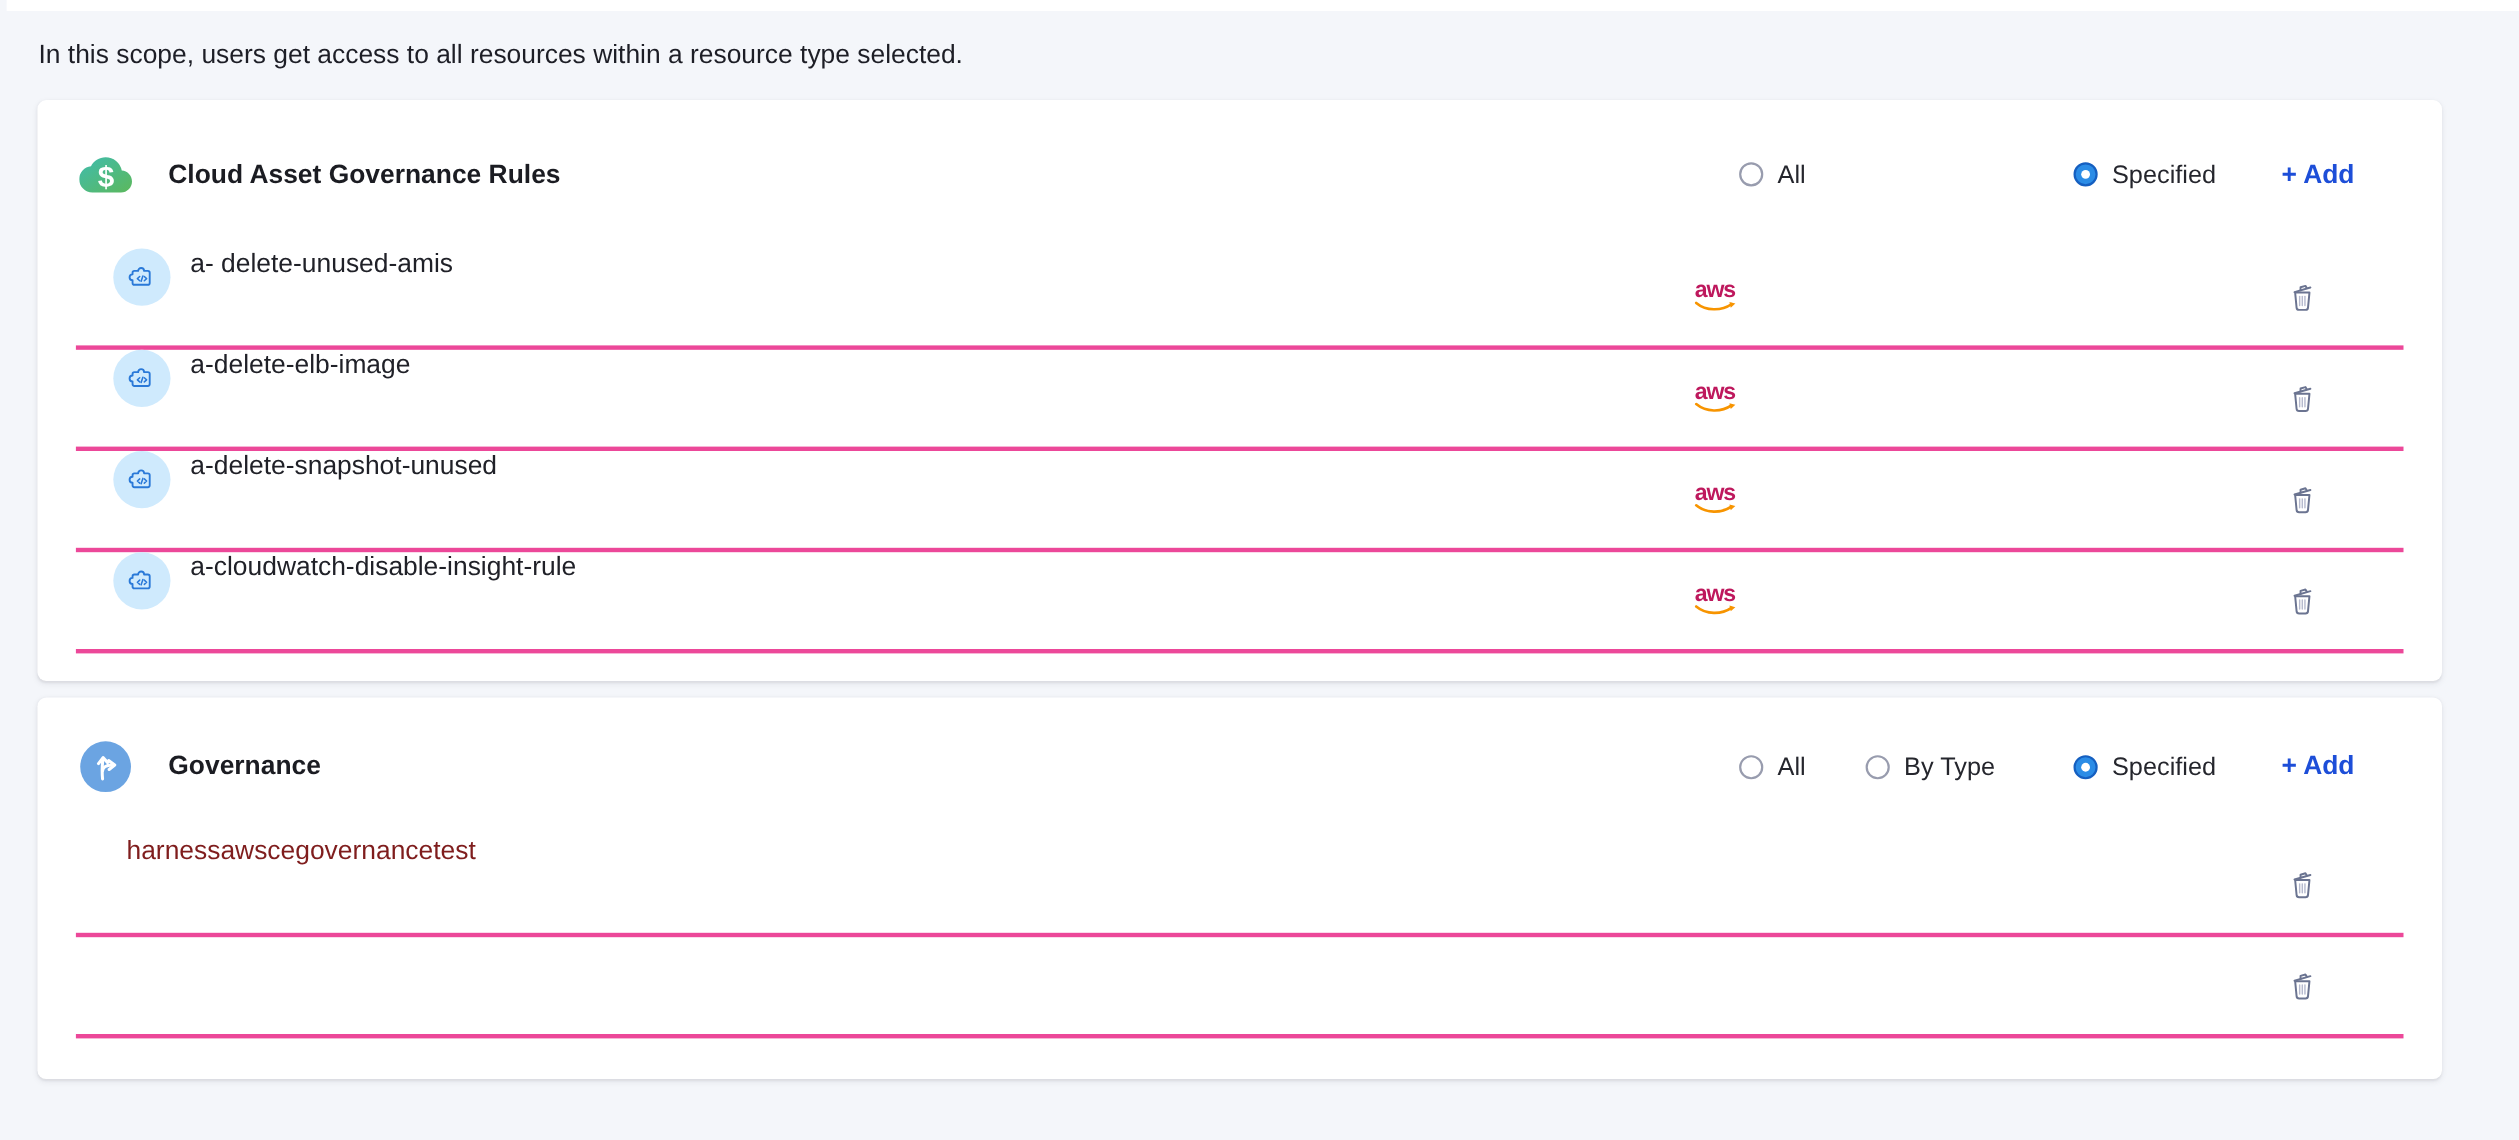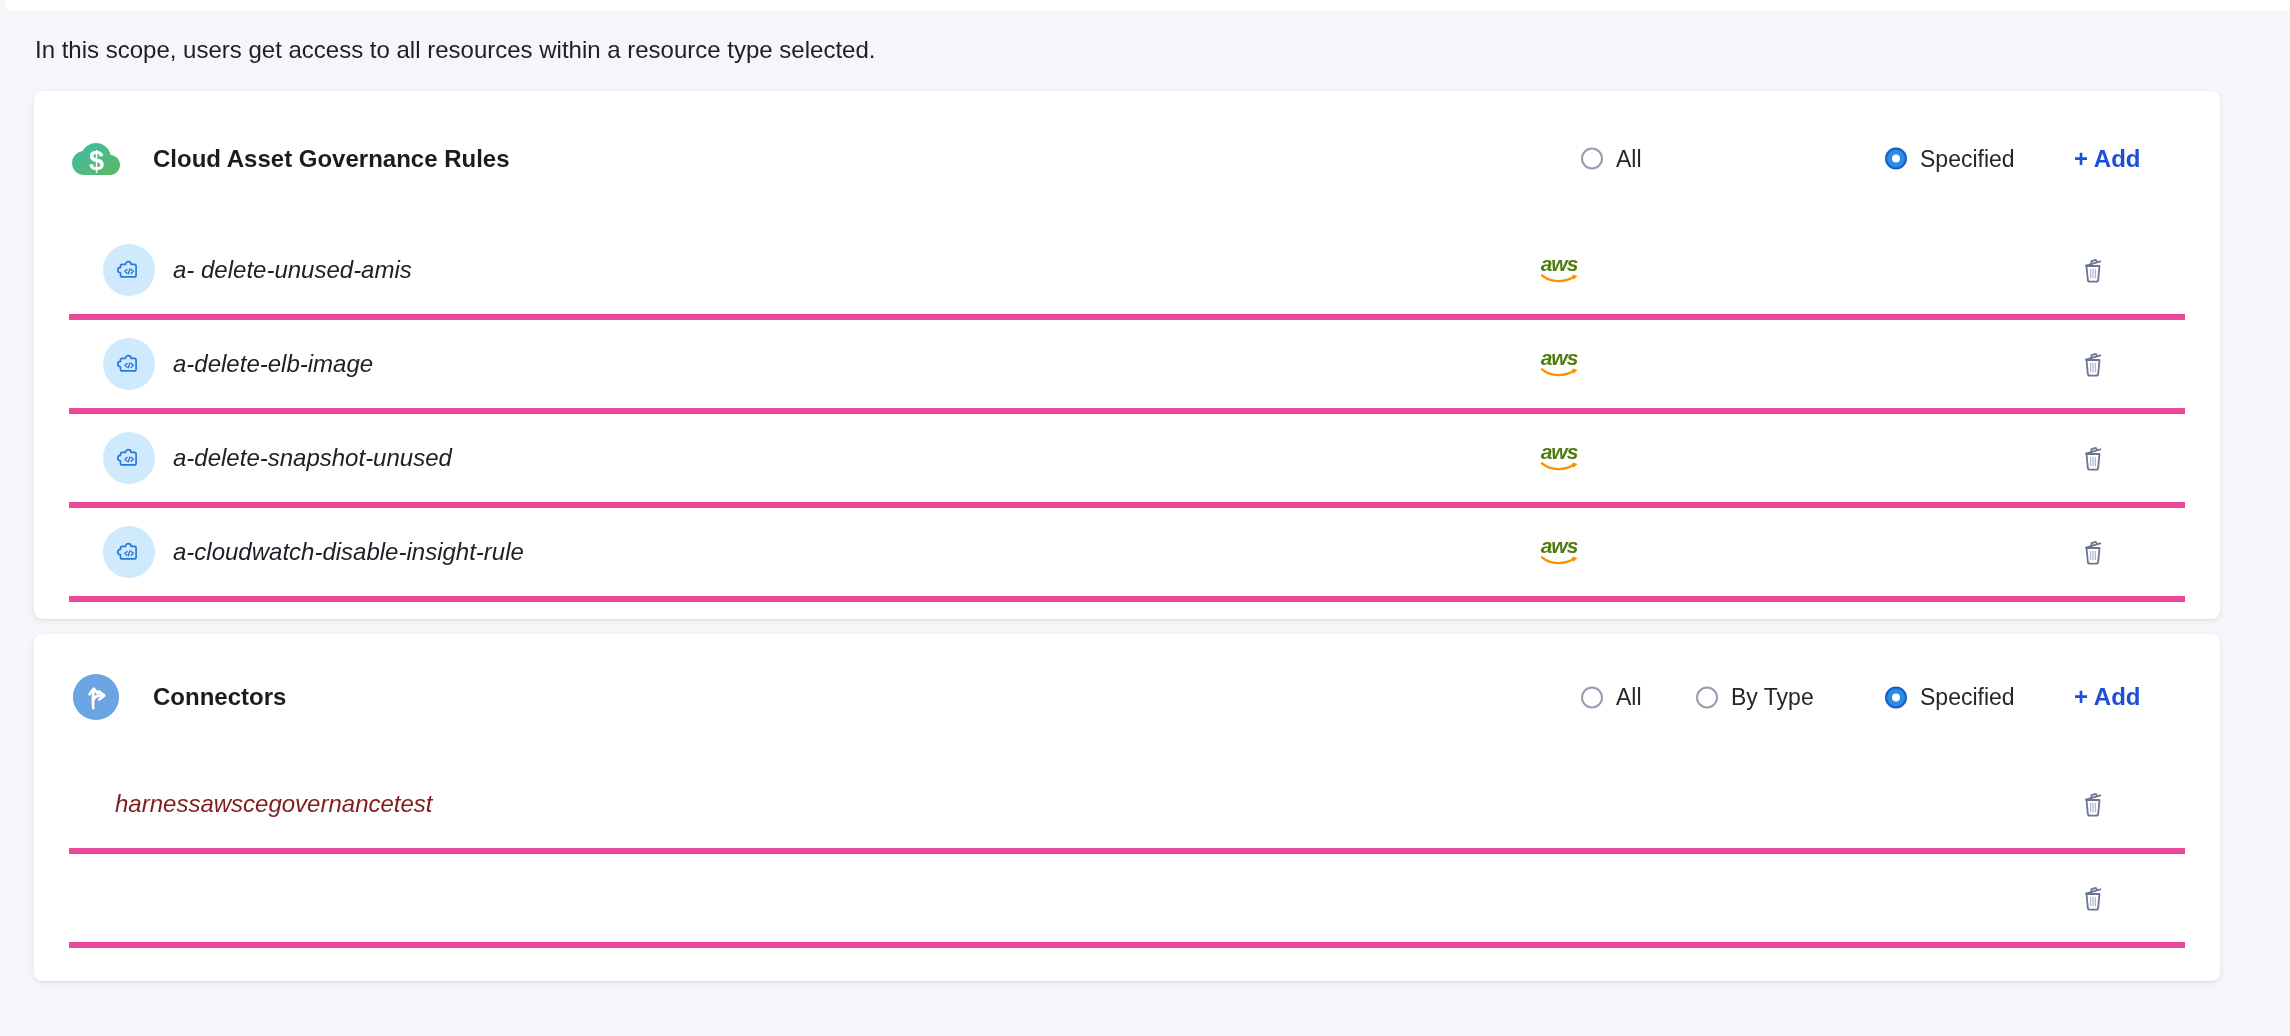--- a/index.html
+++ b/index.html
@@ -36,30 +36,30 @@
   .option.specified { left:1851px;text-align:center; }
   .radio { width:22px; height:22px; border-radius:50%; box-sizing:border-box; background:#fff; border:2px solid #989cae; flex:none; }
   .radio.selected { background:#2b8ce6; border:2px solid #155fc0; position:relative; }
   .radio.selected::after { content:""; position:absolute; width:8px; height:8px; background:#fff; border-radius:50%; top:50%; left:50%; transform:translate(-50%,-50%); }
   .option-label { font-size:23px; color:#25262d; }
 
   .add-btn { position:absolute; left:2040px; top:50%; transform:translateY(-50%);
              color:#1d4ed8; font-weight:700; font-size:24px; cursor:pointer; }
 
   .rows { margin:0 35px; }
-  .row { position:relative; display:flex; align-items:center; height:88px; border-bottom:6px solid #ec4899;font-style:italic; }
+  .row { position:relative; display:flex; height:88px; border-bottom:4px solid #ec4899; }
 
   .rule-icon-wrap { width:52px; height:52px; border-radius:50%; background:#cfeafd;
                     display:flex; align-items:center; justify-content:center; margin-left:34px; flex:none; }
   .rule-name { margin-left:18px; font-size:24px; color:#202128; }
 
   .connector-name { padding-left:46px; font-size:24px; color:#7f1d1d; }
 
   .aws-badge { position:absolute; left:1468px; top:50%; transform:translateY(-52%); width:44px; text-align:center; }
-  .aws-text { font-size:21px; font-weight:700; color:#4d7c0f; letter-spacing:-1px; line-height:1; }
+  .aws-text { font-size:21px; font-weight:700; color:#be185d; letter-spacing:-1px; line-height:1; }
   .aws-swoosh { display:block; margin:-1px auto 0; }
 
   .trash-btn { position:absolute; left:2008px; top:50%; transform:translateY(-50%);
                width:32px; height:32px; cursor:pointer; }
 </style>
 </head>
 <body>
 
 <div class="top-strip"></div>
 
@@ -234,21 +234,21 @@
       <svg width="48" height="48" viewBox="0 0 52 52">
         <circle cx="26" cy="26" r="25" fill="#6ba4e2"></circle>
         <g fill="none" stroke="#ffffff" stroke-width="3" stroke-linecap="round" stroke-linejoin="round">
           <path d="M23 38 C 22.4 31 22.6 24 23.4 18.5"></path>
           <path d="M19 23 L23.5 17 L28 22"></path>
           <path d="M23 30 C 23.5 26 27 24.5 32 24.3"></path>
           <path d="M29 20 L35 24.3 L29.5 28.7"></path>
         </g>
       </svg>
     </div>
-    <div class="card-title">Connectors</div>
+    <div class="card-title">Governance</div>
 
     <div class="option all">
       <div class="radio"></div>
       <span class="option-label">All</span>
     </div>
     <div class="option by-type">
       <div class="radio"></div>
       <span class="option-label">By Type</span>
     </div>
     <div class="option specified">

